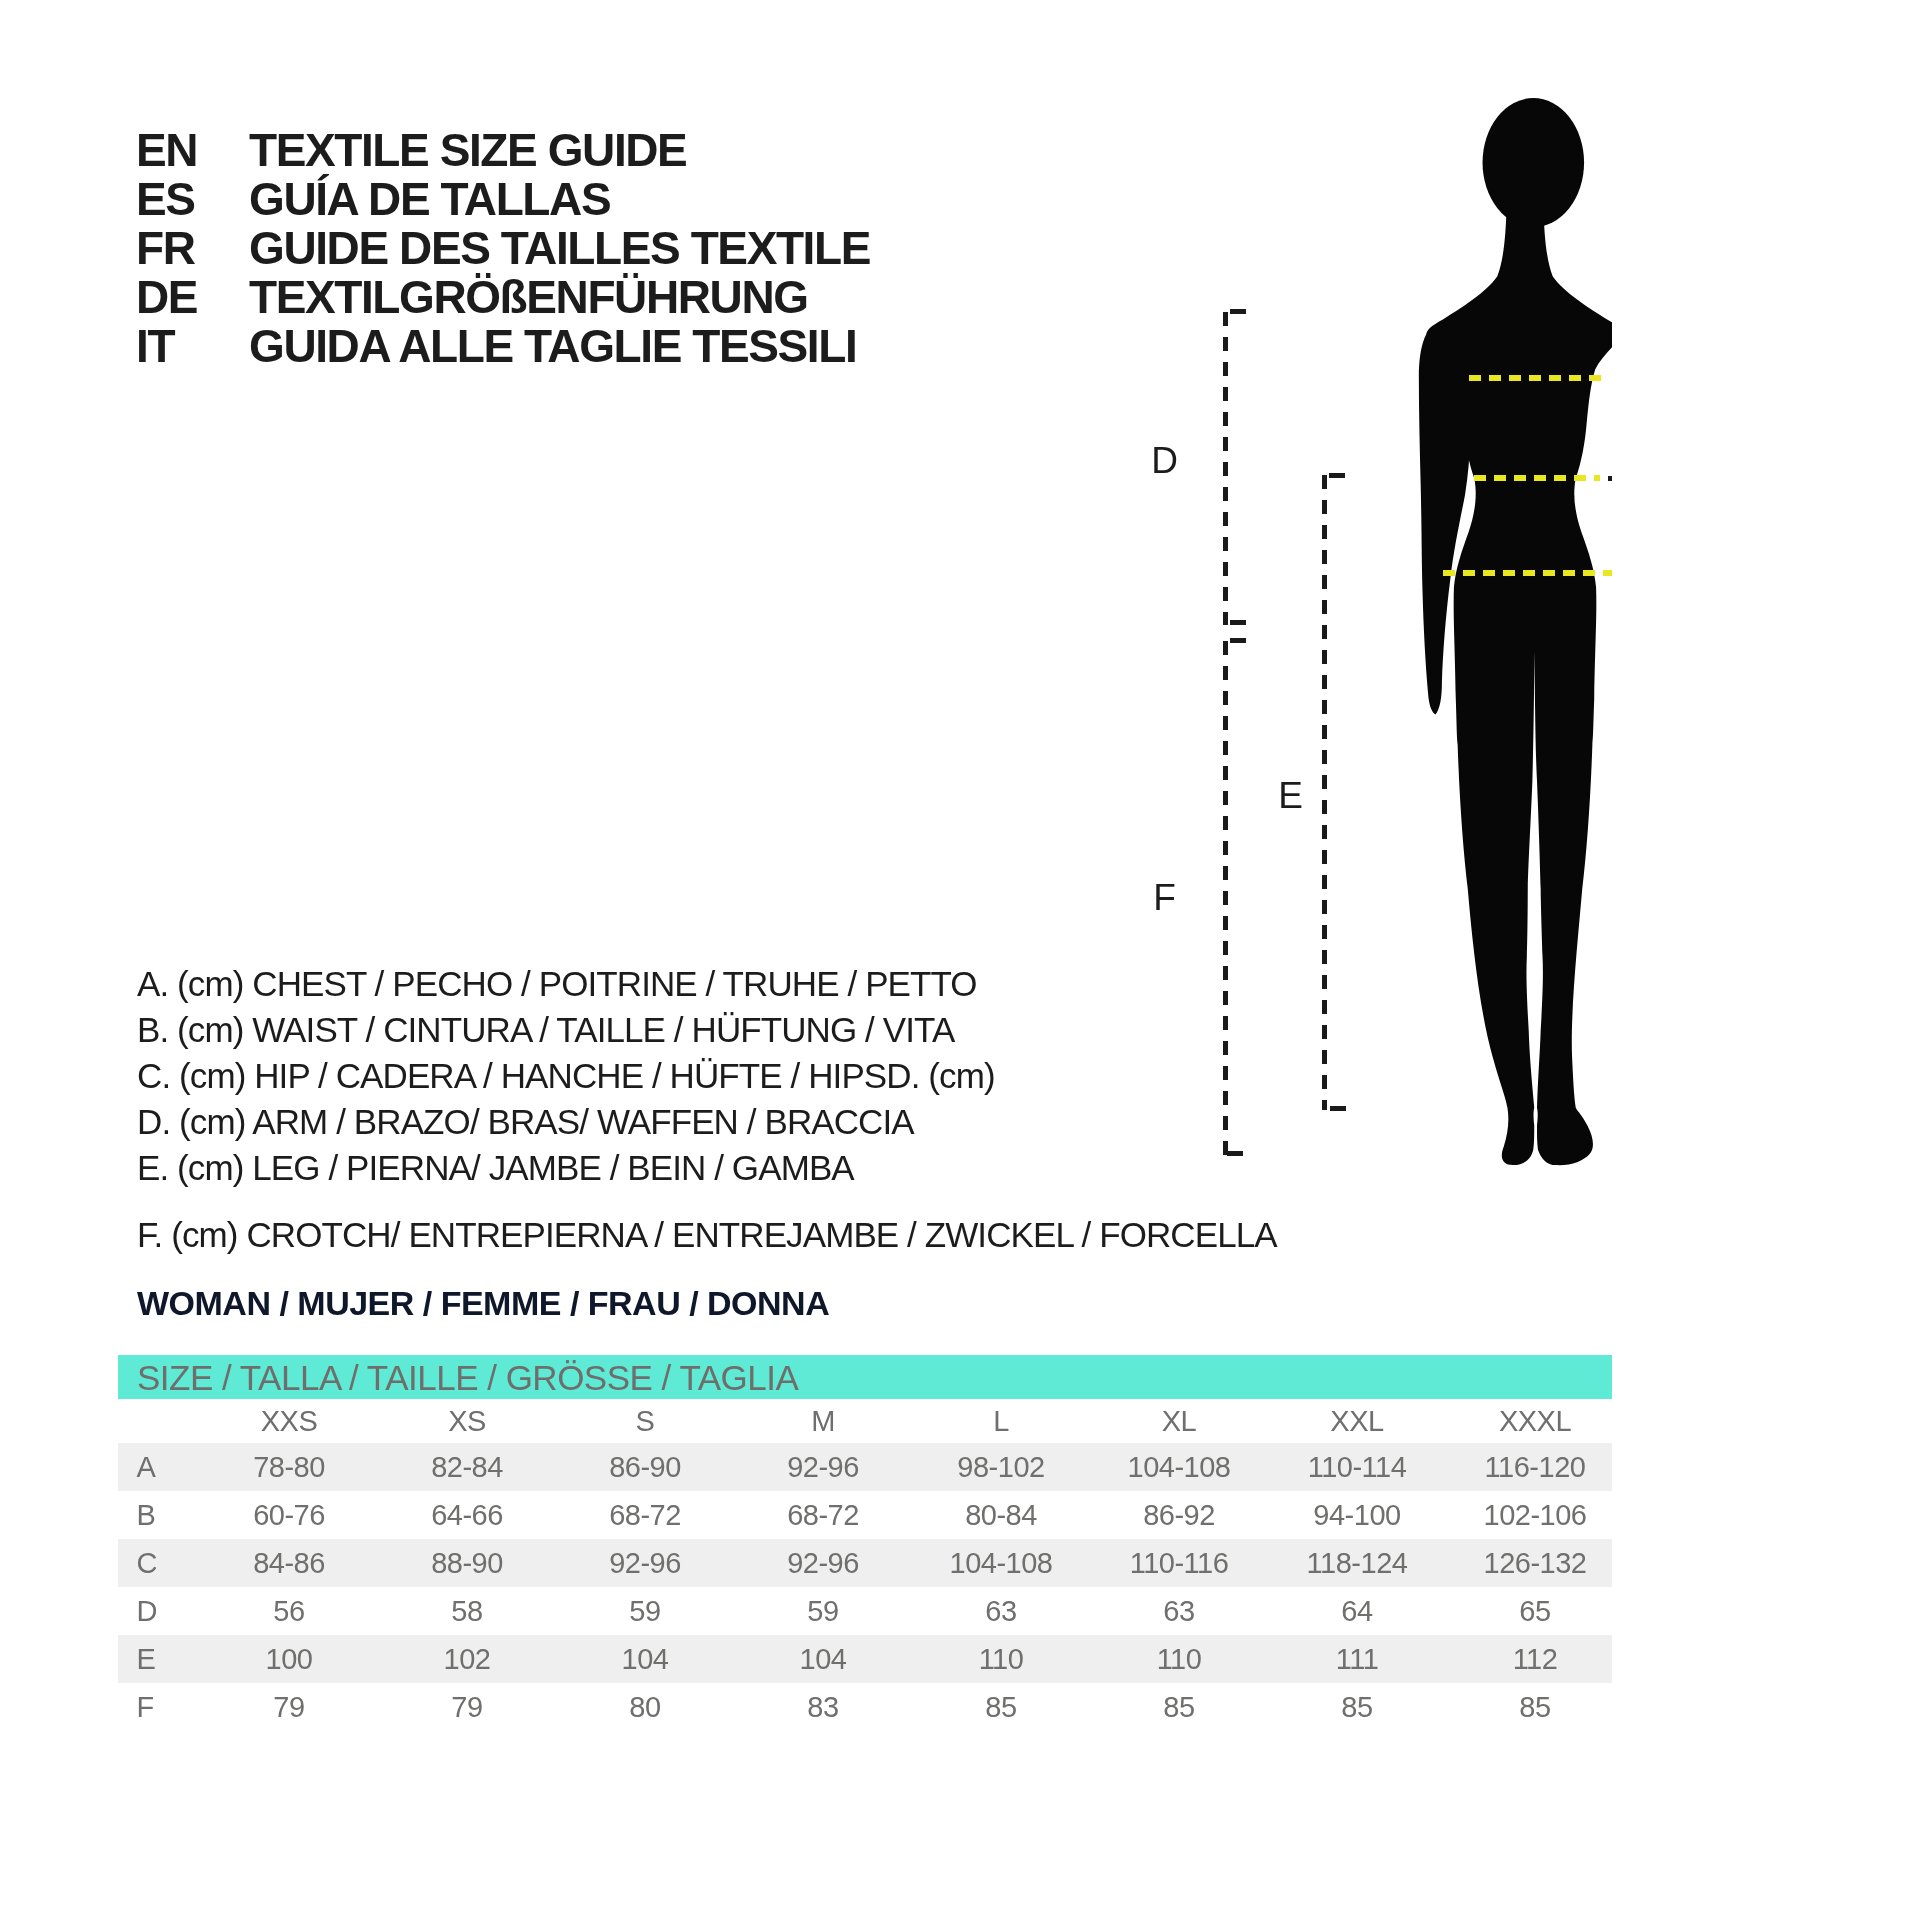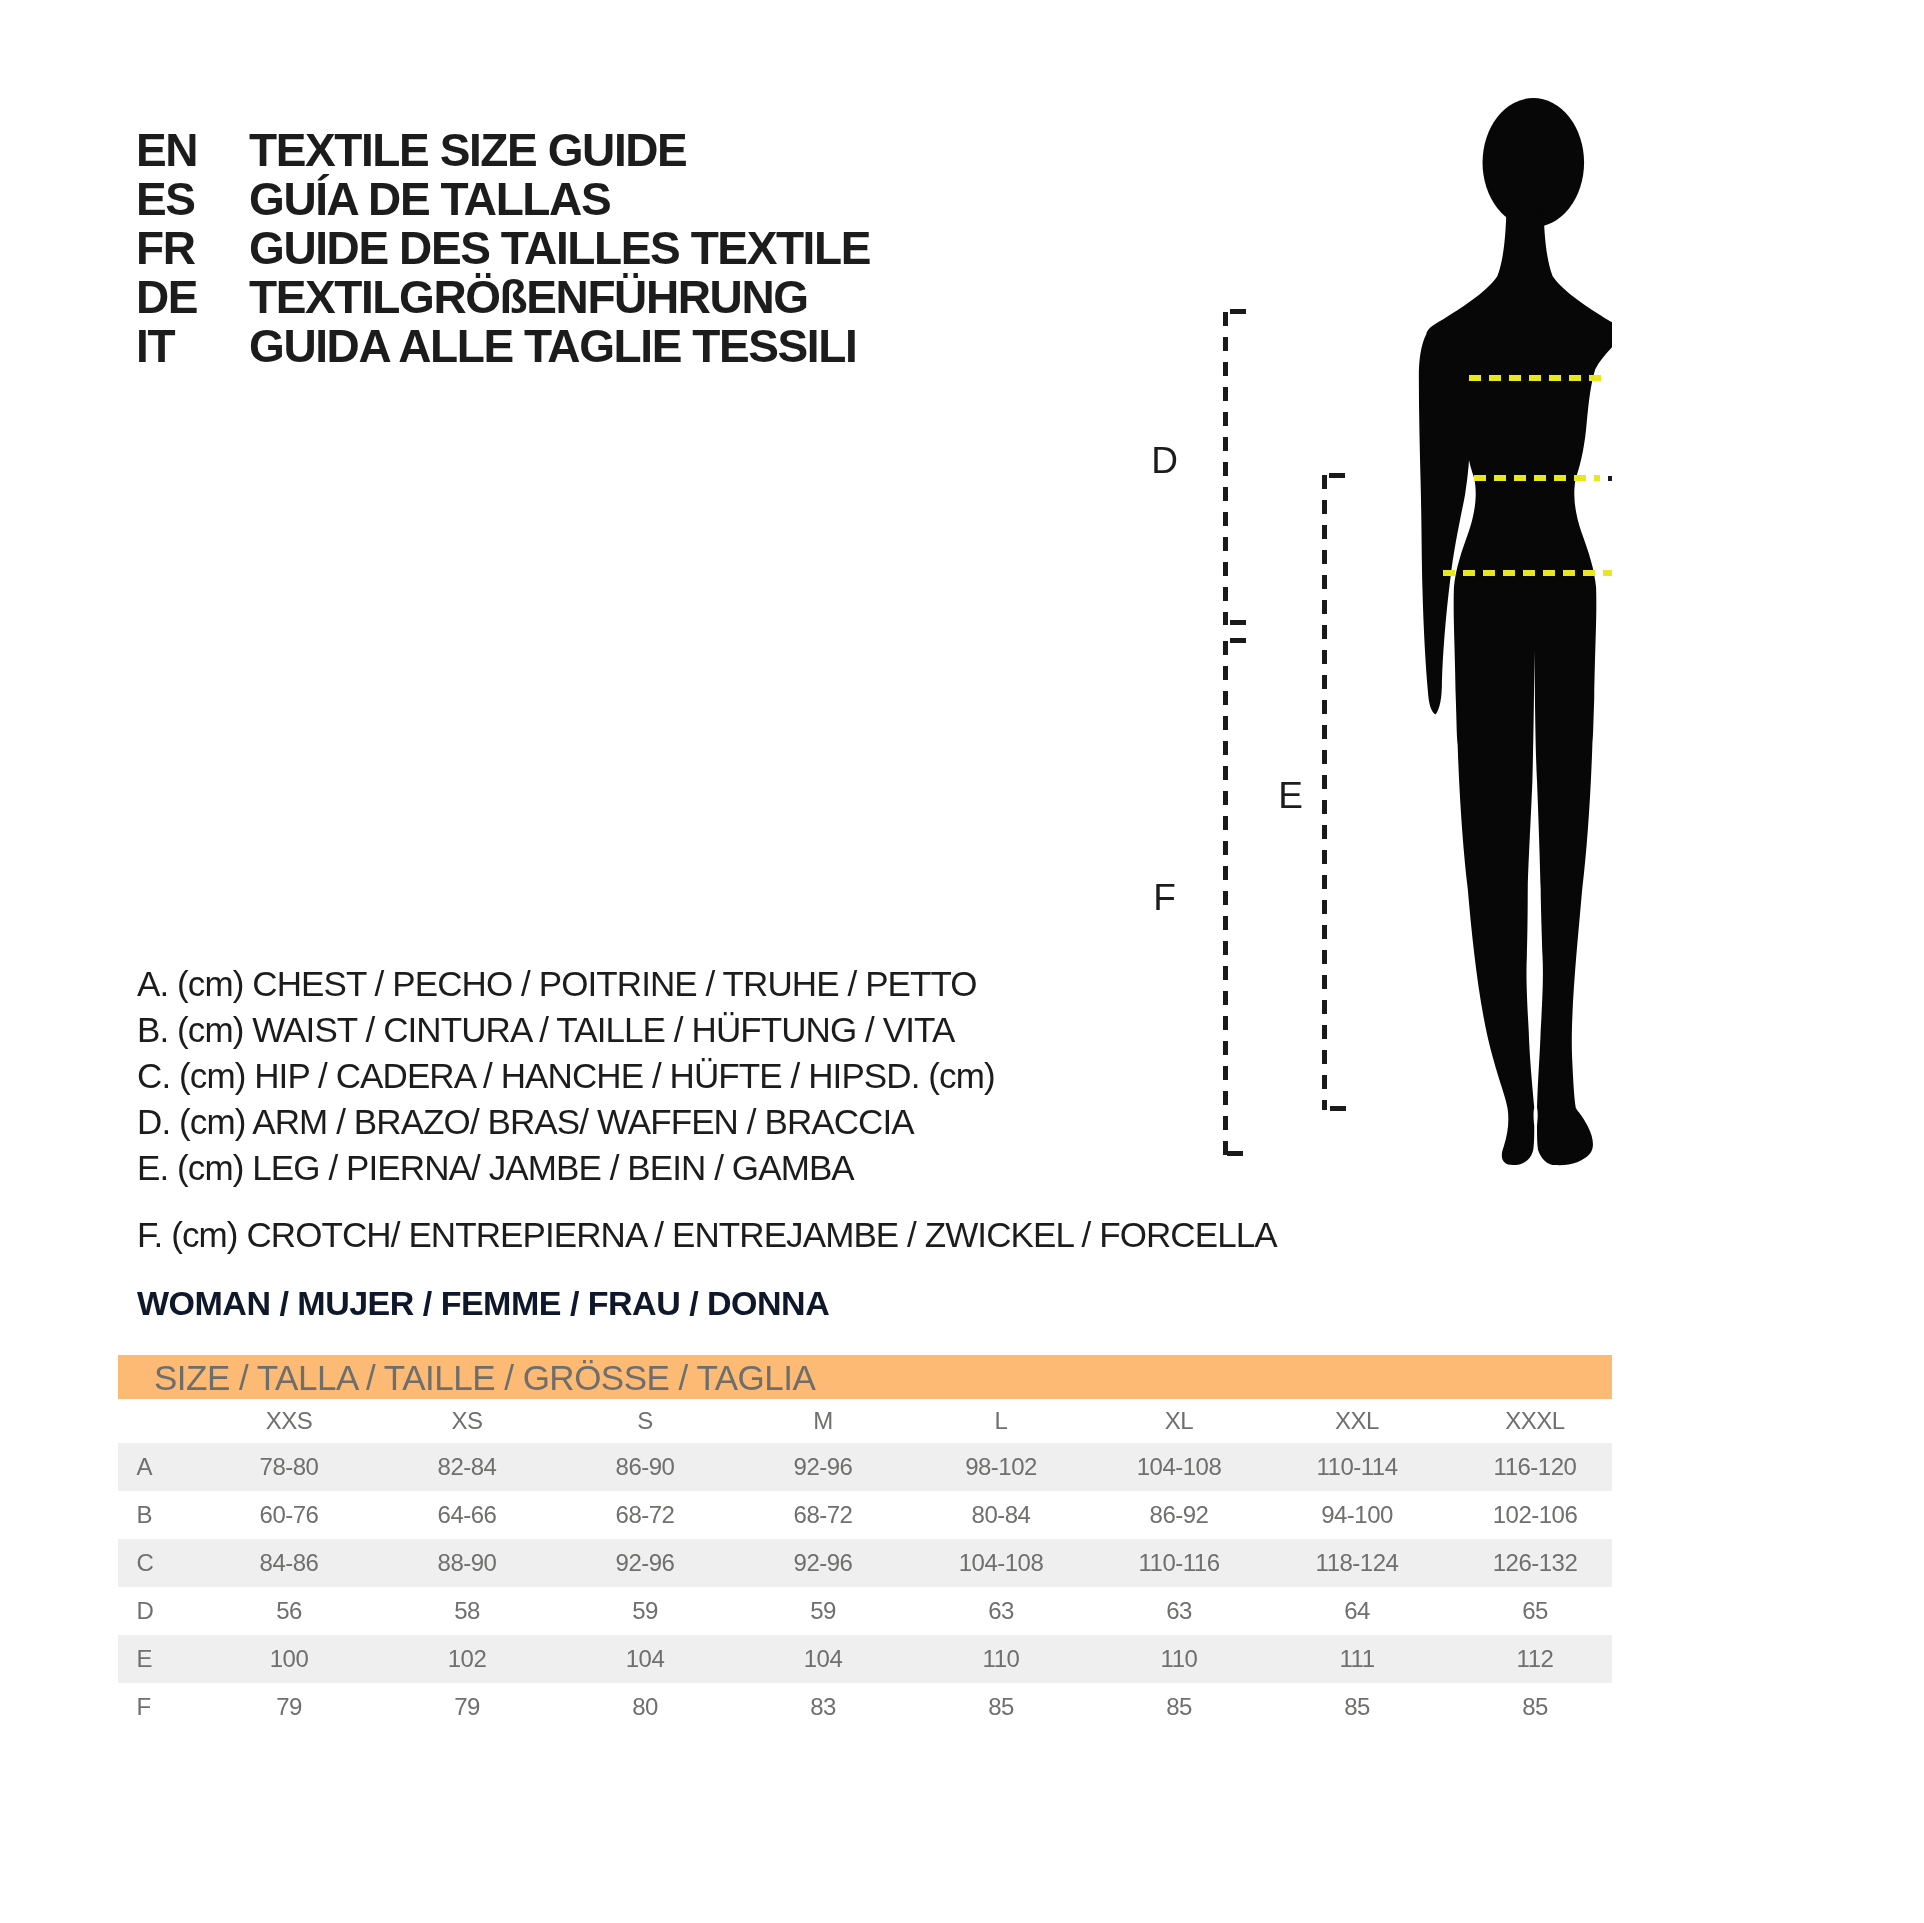--- a/index.html
+++ b/index.html
@@ -15,23 +15,23 @@
 
   
   .legend-line{position:absolute;left:137px;height:46px;line-height:46px;white-space:nowrap;
                font-size:35px;font-weight:500;letter-spacing:-0.9px;color:#1c1c1c;}
 
   .gender-line{position:absolute;left:137px;top:1280px;height:46px;line-height:46px;
                font-size:34px;font-weight:700;letter-spacing:-0.5px;color:#0f172a;white-space:nowrap;}
 
   
   .size-table{position:absolute;left:118px;top:1355px;width:1698px;}
-  .table-bar{height:44px;background:#fdba74;color:#6e6e6d;font-size:35px;line-height:45px;
-             padding-left:36px;font-weight:500;letter-spacing:-0.5px;}
-  .trow{display:flex;align-items:center;color:#6f6f6e;font-size:24px;letter-spacing:-0.5px;}
+  .table-bar{height:44px;background:#5eead4;color:#6e6e6d;font-size:35px;line-height:45px;
+             padding-left:19px;font-weight:500;letter-spacing:-0.5px;}
+  .trow{display:flex;align-items:center;color:#6f6f6e;font-size:29px;letter-spacing:-0.5px;}
   .size-head-row{height:44px;}
   .data-row{height:48px;}
   .row-gray{background:#efefef;}
   .label-cell{width:82px;padding-left:18.5px;box-sizing:border-box;text-align:left;}
   .cell{width:178px;text-align:center;}
 
   
   .ydash{position:absolute;height:5.5px;
          background:repeating-linear-gradient(90deg,#e9e71f 0 12px,rgba(0,0,0,0) 12px 20px);}
   .hdash{position:absolute;height:4.6px;

